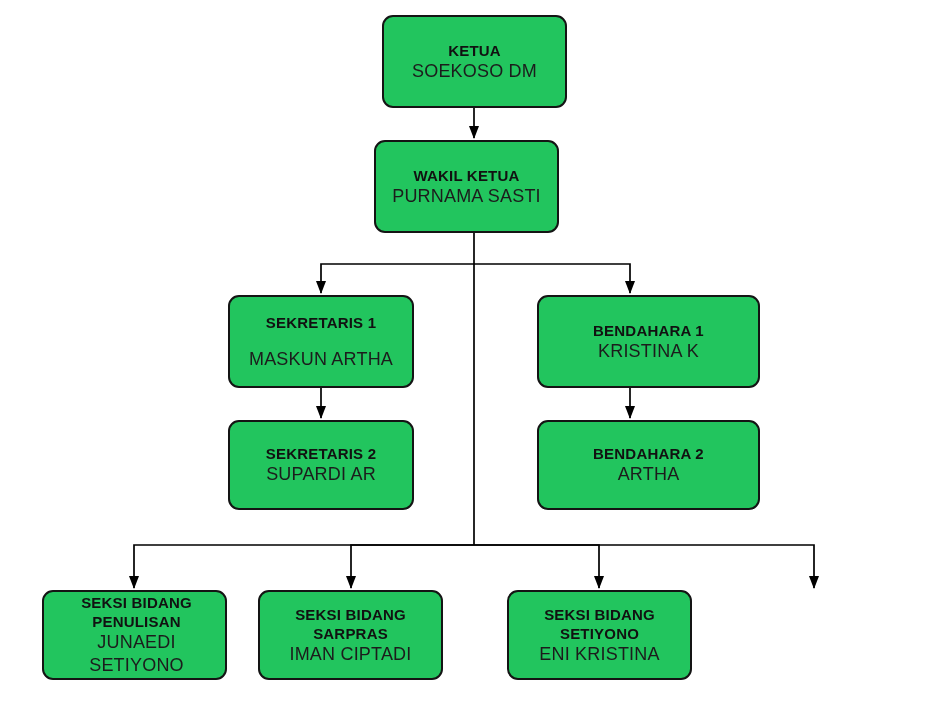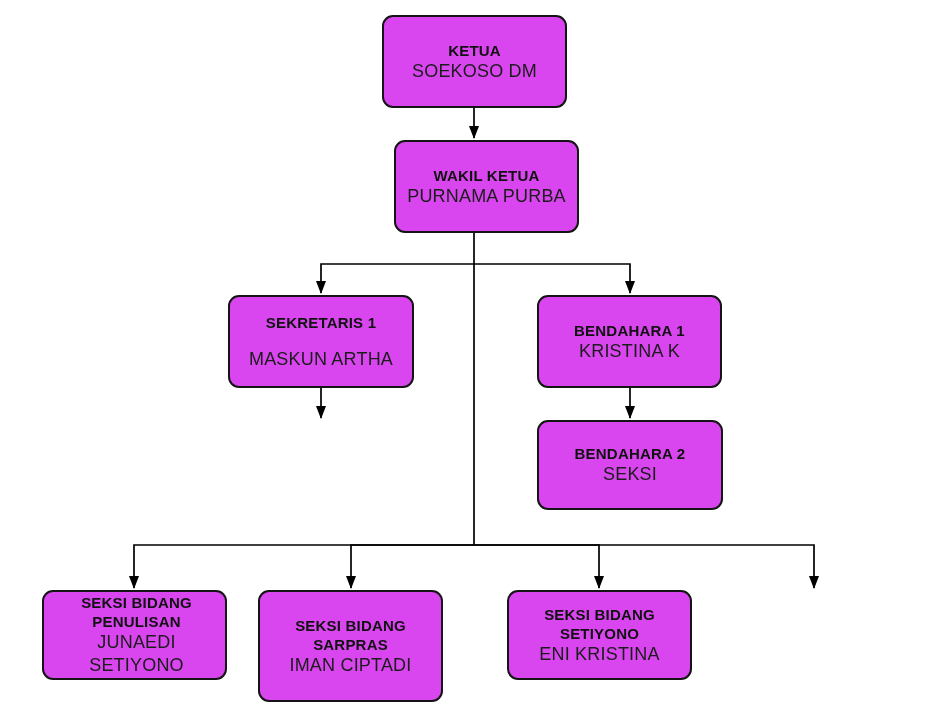--- a/index.html
+++ b/index.html
@@ -16,21 +16,21 @@
     overflow: hidden;
   }
   .edges-svg {
     position: absolute;
     inset: 0;
     pointer-events: none;
   }
   .node {
     position: absolute;
     box-sizing: border-box;
-    background: #d946ef;
+    background: #22c55e;
     border: 2px solid #141414;
     border-radius: 11px;
     display: flex;
     flex-direction: column;
     justify-content: center;
     align-items: center;
     text-align: center;
     padding: 4px 8px;
     color: #111111;
   }
@@ -76,47 +76,51 @@
     <path d="M474,545 L351,545 L351,588" stroke="#000" stroke-width="1.7" fill="none" marker-end="url(#arrow)"></path>
     <path d="M474,545 L599,545 L599,588" stroke="#000" stroke-width="1.7" fill="none" marker-end="url(#arrow)"></path>
     <path d="M474,545 L814,545 L814,588" stroke="#000" stroke-width="1.7" fill="none" marker-end="url(#arrow)"></path>
   </svg>
 
   <div class="node" style="left:382px; top:15px; width:185px; height:93px;">
     <div class="title">KETUA</div>
     <div class="person">SOEKOSO DM</div>
   </div>
 
-  <div class="node" style="left:394px; top:140px; width:185px; height:93px;">
+  <div class="node" style="left:374px; top:140px; width:185px; height:93px;">
     <div class="title">WAKIL KETUA</div>
-    <div class="person">PURNAMA PURBA</div>
+    <div class="person">PURNAMA SASTI</div>
   </div>
 
   <div class="node" style="left:228px; top:295px; width:186px; height:93px;gap:16px;">
     <div class="title">SEKRETARIS 1</div>
     <div class="person">MASKUN ARTHA</div>
   </div>
 
+  <div class="node" style="left:228px; top:420px; width:186px; height:90px;">
+    <div class="title">SEKRETARIS 2</div>
+    <div class="person">SUPARDI AR</div>
+  </div>
 
-  <div class="node" style="left:537px; top:295px; width:185px; height:93px;">
+  <div class="node" style="left:537px; top:295px; width:223px; height:93px;">
     <div class="title">BENDAHARA 1</div>
     <div class="person">KRISTINA K</div>
   </div>
 
-  <div class="node" style="left:537px; top:420px; width:186px; height:90px;">
+  <div class="node" style="left:537px; top:420px; width:223px; height:90px;">
     <div class="title">BENDAHARA 2</div>
-    <div class="person">SEKSI</div>
+    <div class="person">ARTHA</div>
   </div>
 
   <div class="node" style="left:42px; top:590px; width:185px; height:90px;padding-left:12px;">
     <div class="title">SEKSI BIDANG PENULISAN</div>
     <div class="person">JUNAEDI SETIYONO</div>
   </div>
 
-  <div class="node" style="left:258px; top:590px; width:185px; height:112px;">
+  <div class="node" style="left:258px; top:590px; width:185px; height:90px;">
     <div class="title">SEKSI BIDANG SARPRAS</div>
     <div class="person">IMAN CIPTADI</div>
   </div>
 
   <div class="node" style="left:507px; top:590px; width:185px; height:90px;">
     <div class="title">SEKSI BIDANG SETIYONO</div>
     <div class="person">ENI KRISTINA</div>
   </div>
 
 

